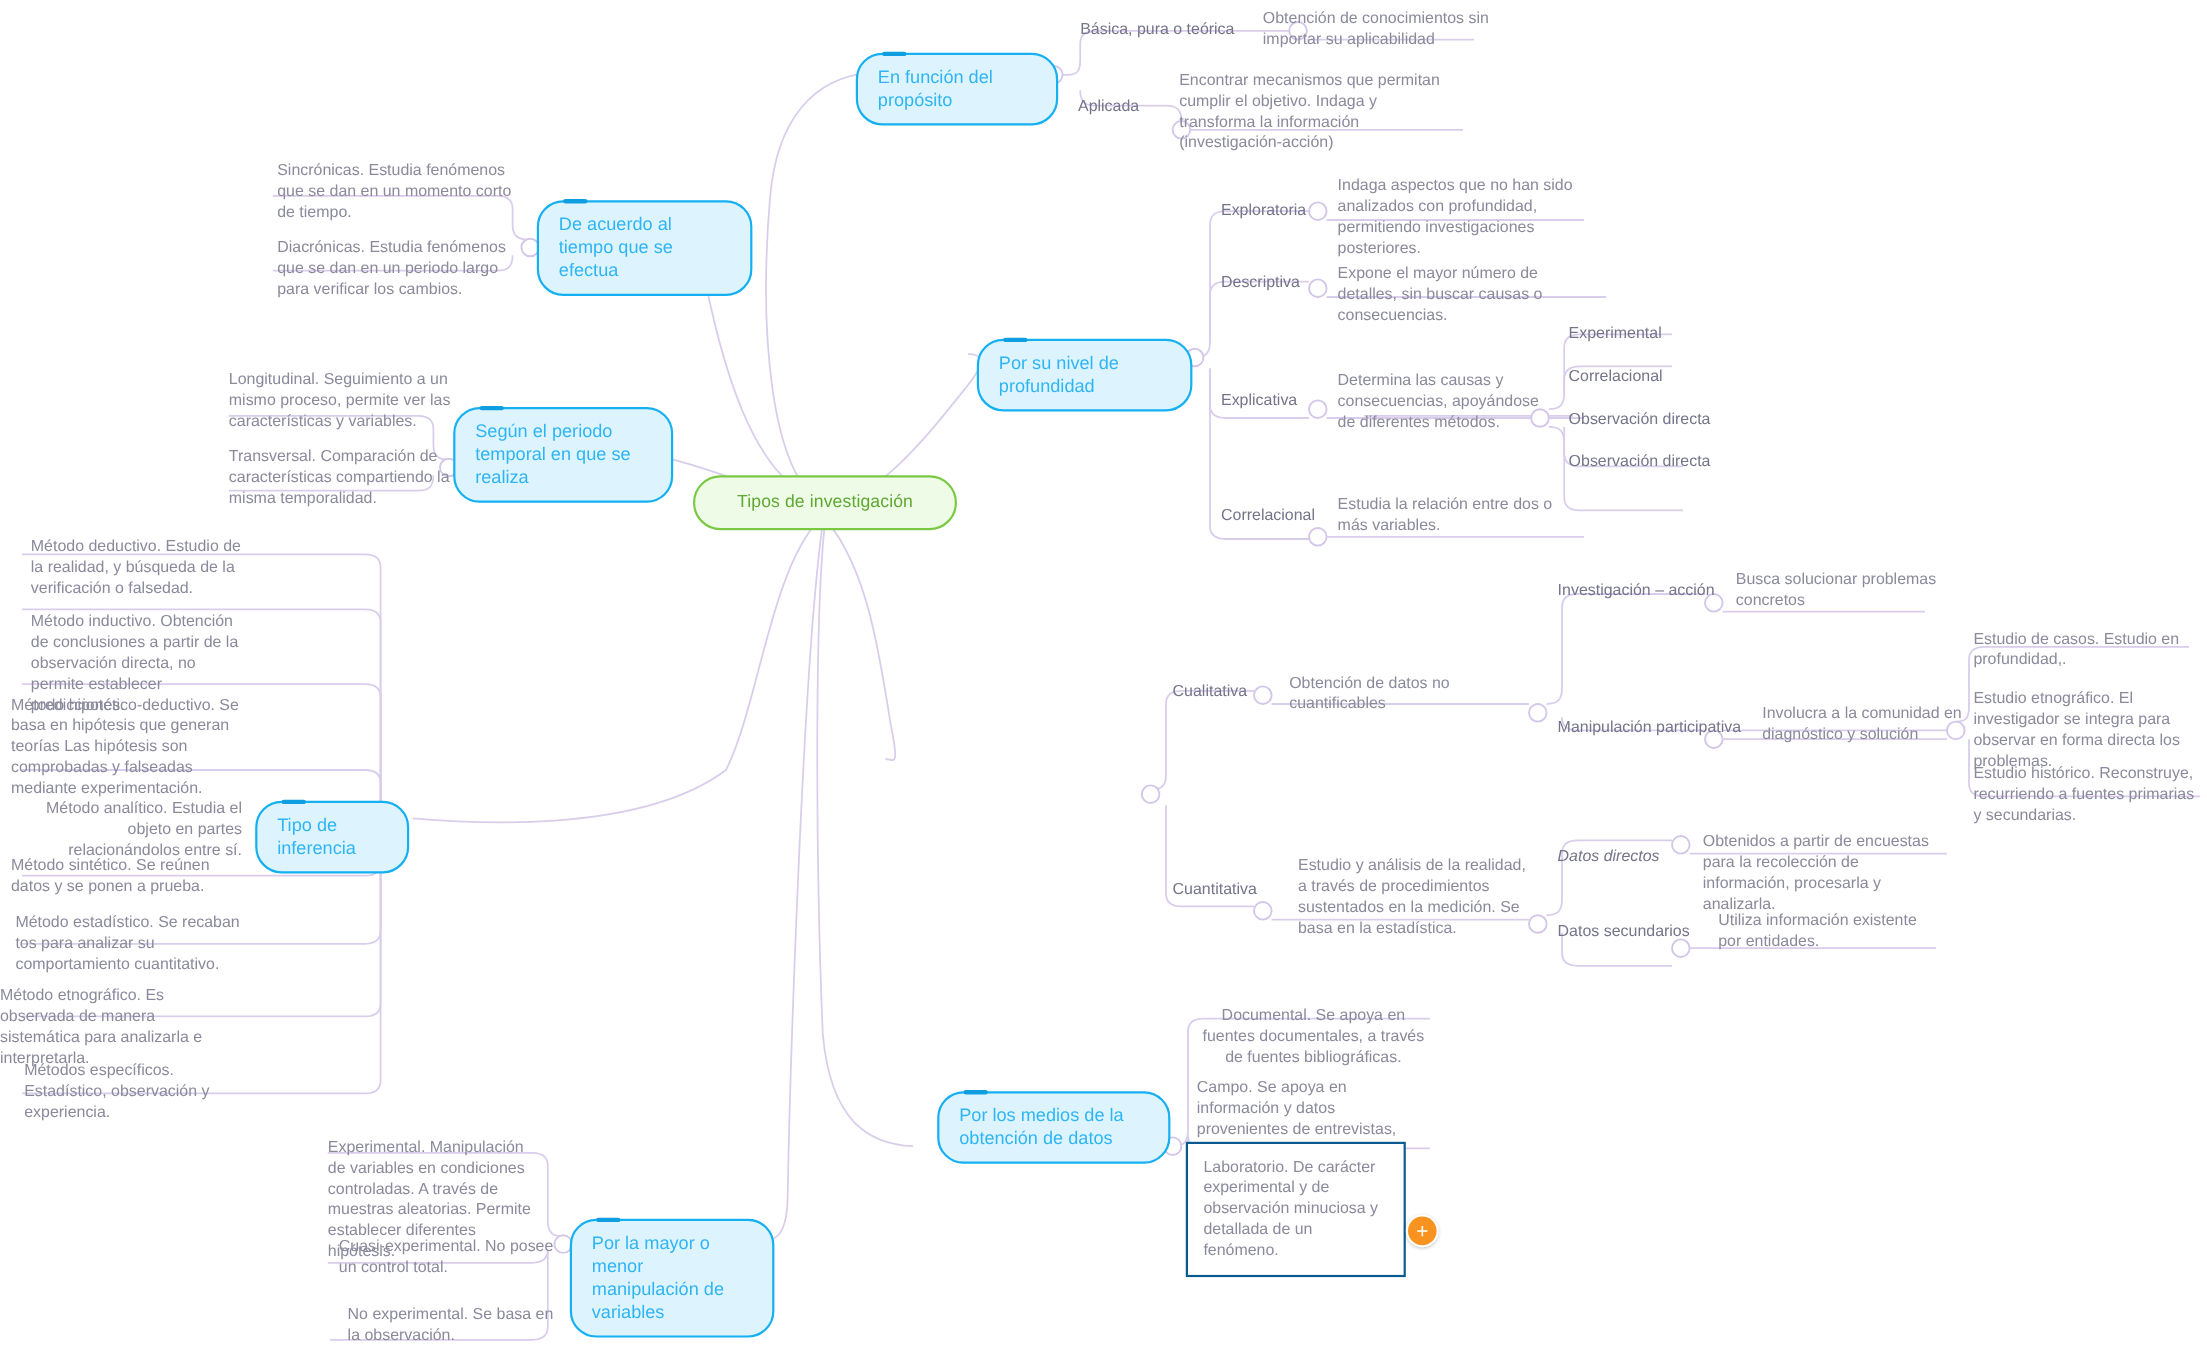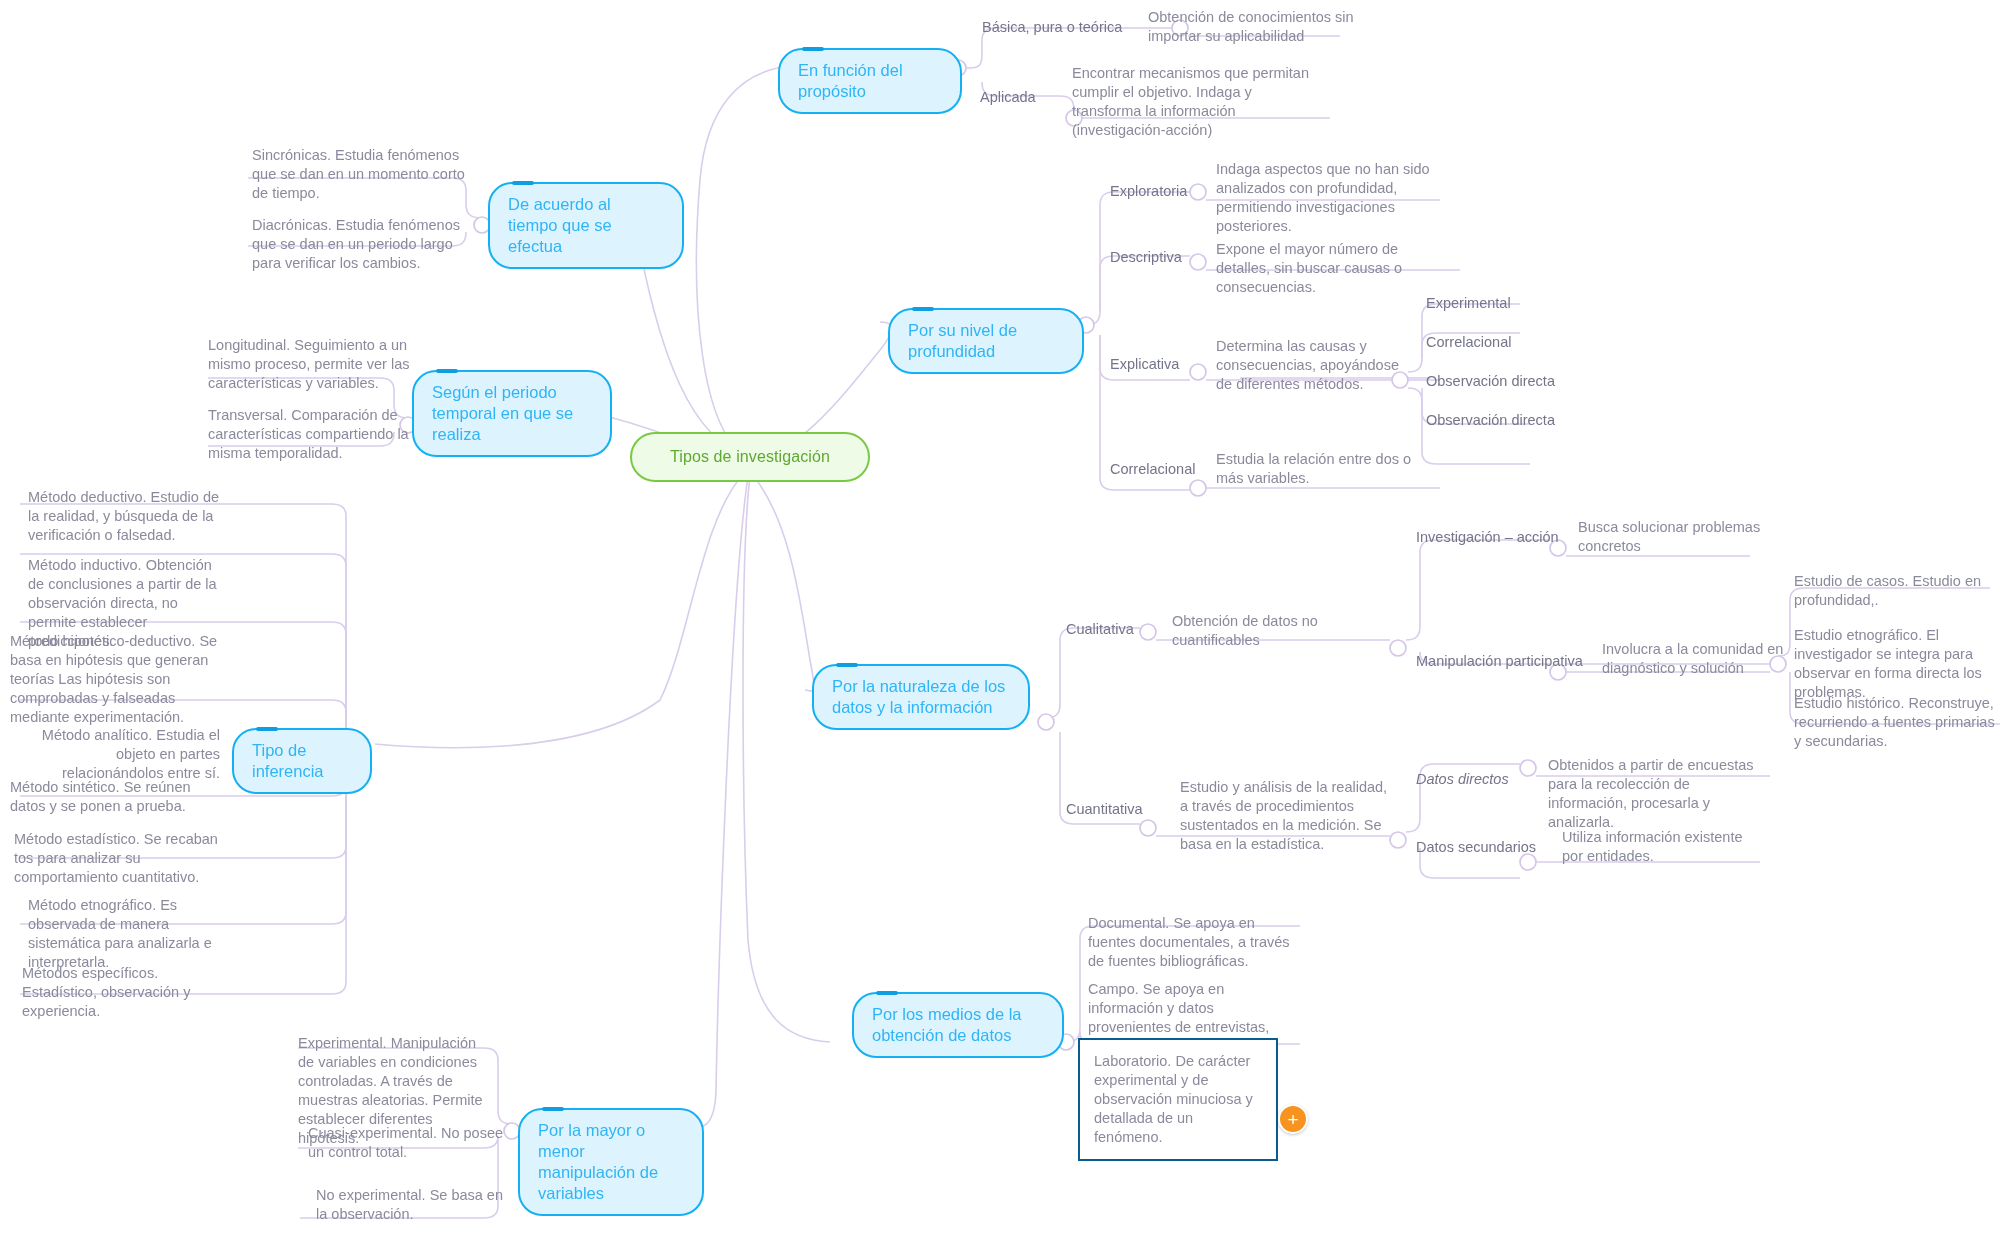--- a/index.html
+++ b/index.html
@@ -202,27 +202,23 @@
   <div class="node lvl1" style="left:232px;top:728px;width:140px;">
     <span class="tick"></span>
     <span>Tipo de inferencia</span>
   </div>
   <div class="node leaf" style="left:28px;top:488px;width:200px;">Método deductivo. Estudio de la realidad, y búsqueda de la verificación o falsedad.</div>
   <div class="node leaf" style="left:28px;top:556px;width:200px;">Método inductivo. Obtención de conclusiones a partir de la observación directa, no permite establecer predicciones.</div>
   <div class="node leaf" style="left:10px;top:632px;width:210px;">Método hipotético-deductivo. Se basa en hipótesis que generan teorías   Las hipótesis son comprobadas y falseadas mediante experimentación.</div>
   <div class="node leaf" style="left:14px;top:726px;width:206px;text-align:right;">Método analítico. Estudia el objeto en partes relacionándolos entre sí.</div>
   <div class="node leaf" style="left:10px;top:778px;width:206px;">Método sintético. Se reúnen datos y se ponen a prueba.</div>
   <div class="node leaf" style="left:14px;top:830px;width:206px;">Método estadístico. Se recaban tos para analizar su comportamiento cuantitativo.</div>
-  <div class="node leaf" style="left:28px;top:896px;width:200px;">Método etnográfico. Es observada de manera sistemática para analizarla e interpretarla.</div>
+  <div class="node leaf" style="left:0;top:896px;width:200px;">Método etnográfico. Es observada de manera sistemática para analizarla e interpretarla.</div>
   <div class="node leaf" style="left:22px;top:964px;width:200px;">Métodos específicos. Estadístico, observación y experiencia.</div>
 
-  <div class="node lvl1" style="left:812px;top:664px;width:218px;">
-    <span class="tick"></span>
-    <span>Por la naturaleza de los datos y la información</span>
-  </div>
   <div class="node lbl" style="left:1066px;top:620px;width:110px;">Cualitativa</div>
   <div class="node leaf" style="left:1172px;top:612px;width:220px;">Obtención de datos no cuantificables</div>
   <div class="node lbl" style="left:1416px;top:528px;width:160px;">Investigación – acción</div>
   <div class="node leaf" style="left:1578px;top:518px;width:200px;">Busca solucionar problemas concretos</div>
   <div class="node lbl" style="left:1416px;top:652px;width:176px;">Manipulación participativa</div>
   <div class="node leaf" style="left:1602px;top:640px;width:190px;">Involucra a la comunidad en diagnóstico y solución</div>
   <div class="node leaf" style="left:1794px;top:572px;width:208px;">Estudio de casos. Estudio en profundidad,.</div>
   <div class="node leaf" style="left:1794px;top:626px;width:212px;">Estudio etnográfico. El investigador se integra para observar en forma directa los problemas.</div>
   <div class="node leaf" style="left:1794px;top:694px;width:208px;">Estudio histórico. Reconstruye, recurriendo a fuentes primarias y secundarias.</div>
 
@@ -230,21 +226,21 @@
   <div class="node leaf" style="left:1180px;top:778px;width:212px;">Estudio y análisis de la realidad, a través de procedimientos sustentados en la medición. Se basa en la estadística.</div>
   <div class="node lbl" style="left:1416px;top:770px;width:130px;font-style:italic;">Datos directos</div>
   <div class="node leaf" style="left:1548px;top:756px;width:220px;">Obtenidos a partir de encuestas para la recolección de información, procesarla y analizarla.</div>
   <div class="node lbl" style="left:1416px;top:838px;width:150px;">Datos secundarios</div>
   <div class="node leaf" style="left:1562px;top:828px;width:200px;">Utiliza información existente por entidades.</div>
 
   <div class="node lvl1" style="left:852px;top:992px;width:212px;">
     <span class="tick"></span>
     <span>Por los medios de la obtención de datos</span>
   </div>
-  <div class="node leaf" style="left:1088px;top:914px;width:212px;">Documental. Se apoya en fuentes documentales, a través de fuentes bibliográficas.</div>
+  <div class="node leaf" style="left:1088px;top:914px;width:212px;text-align:center;">Documental. Se apoya en fuentes documentales, a través de fuentes bibliográficas.</div>
   <div class="node leaf" style="left:1088px;top:980px;width:212px;">Campo. Se apoya en información y datos provenientes de entrevistas, cuestionarios entre otros.</div>
   <div class="node selected" style="left:1078px;top:1038px;width:200px;">Laboratorio. De carácter experimental y de observación minuciosa y detallada de un fenómeno.</div>
   <div class="plus-btn" style="left:1278px;top:1104px;">+</div>
 
   <div class="node lvl1" style="left:518px;top:1108px;width:186px;">
     <span class="tick"></span>
     <span>Por la mayor o menor manipulación de variables</span>
   </div>
   <div class="node leaf" style="left:298px;top:1034px;width:196px;">Experimental. Manipulación de variables en condiciones controladas. A través de muestras aleatorias. Permite establecer diferentes hipótesis.</div>
   <div class="node leaf" style="left:308px;top:1124px;width:196px;">Cuasi-experimental. No posee un control total.</div>

